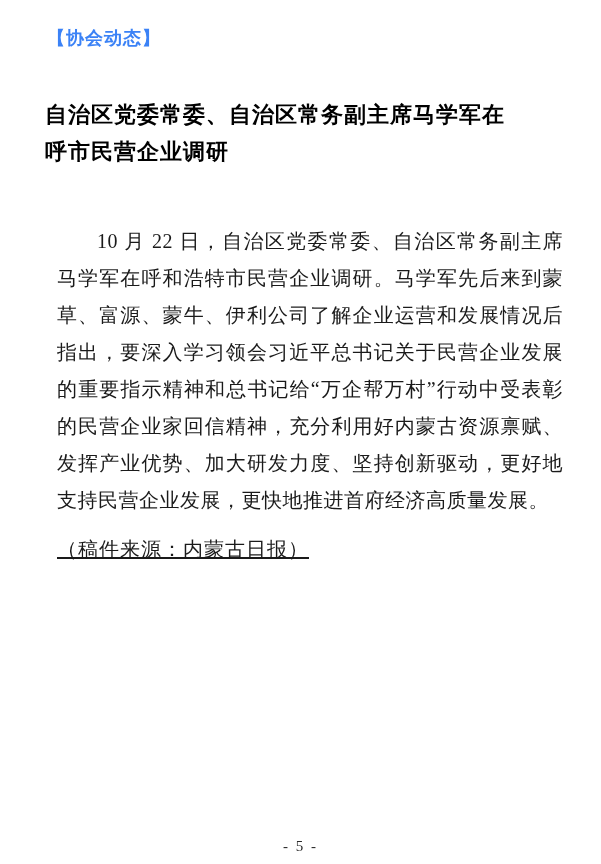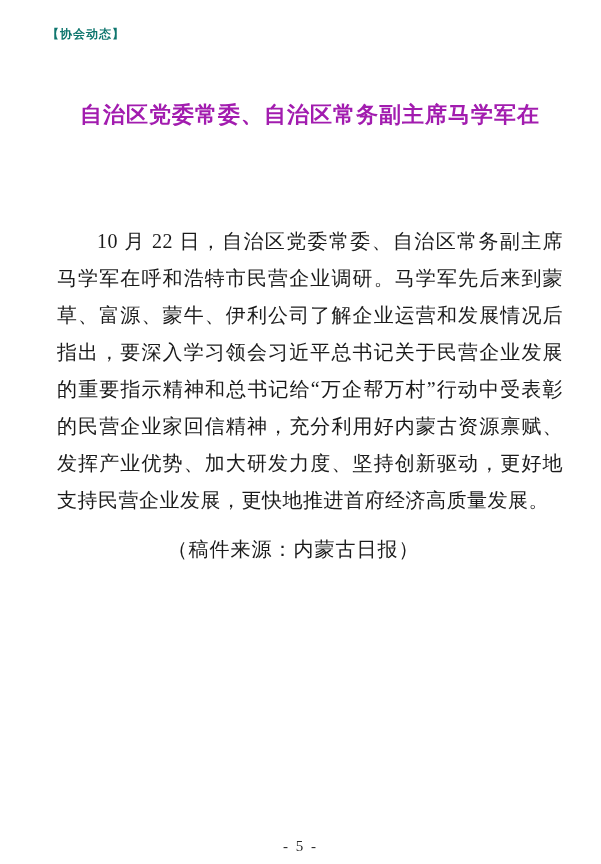--- a/index.html
+++ b/index.html
@@ -19,58 +19,58 @@
     width: 601px;
     height: 864px;
     background: #ffffff;
   }
   .section-header {
     position: absolute;
     top: 26px;
     left: 47px;
     font-family: "Liberation Sans", "DejaVu Sans", sans-serif;
     font-weight: bold;
-    font-size: 12px;
+    font-size: 18px;
     letter-spacing: 1px;
-    color: #0f766e;
+    color: #3b82f6;
     white-space: nowrap;
   }
   .title {
     position: absolute;
     top: 96px;
     left: 45px;
     width: 530px;
-    text-align: center;
     font-weight: bold;
     font-size: 22px;
     line-height: 37px;
     letter-spacing: 1px;
-    color: #a21caf;
+    color: #000000;
   }
   .body-text {
     position: absolute;
     top: 211px;
     left: 45px;
     width: 530px;
     font-size: 20px;
     line-height: 37px;
     text-align: justify;
     text-justify: inter-ideograph;
     color: #1a1a1a;
   }
   .para {
     margin: 12px;
     text-indent: 2em;
     letter-spacing: 0.5px;
   }
   .source {
     margin: 12px;
-    text-align: center;
+    text-align: left;
     padding-right: 33px;
     letter-spacing: 1px;
+    text-decoration: underline;
   }
   .page-footer {
     position: absolute;
     top: 838px;
     left: 0;
     width: 601px;
     text-align: center;
     font-size: 15px;
     letter-spacing: 2px;
     color: #2a2a2a;
@@ -78,20 +78,21 @@
 </style>
 </head>
 <body>
 
 <div class="page">
 
   <div class="section-header">【协会动态】</div>
 
   <div class="title">
     <div>自治区党委常委、自治区常务副主席马学军在</div>
+    <div>呼市民营企业调研</div>
   </div>
 
   <div class="body-text">
     <p class="para">10 月 22 日，自治区党委常委、自治区常务副主席马学军在呼和浩特市民营企业调研。马学军先后来到蒙草、富源、蒙牛、伊利公司了解企业运营和发展情况后指出，要深入学习领会习近平总书记关于民营企业发展的重要指示精神和总书记给“万企帮万村”行动中受表彰的民营企业家回信精神，充分利用好内蒙古资源禀赋、发挥产业优势、加大研发力度、坚持创新驱动，更好地支持民营企业发展，更快地推进首府经济高质量发展。</p>
     <p class="source">（稿件来源：内蒙古日报）</p>
   </div>
 
   <div class="page-footer">- 5 -</div>
 
 </div>

